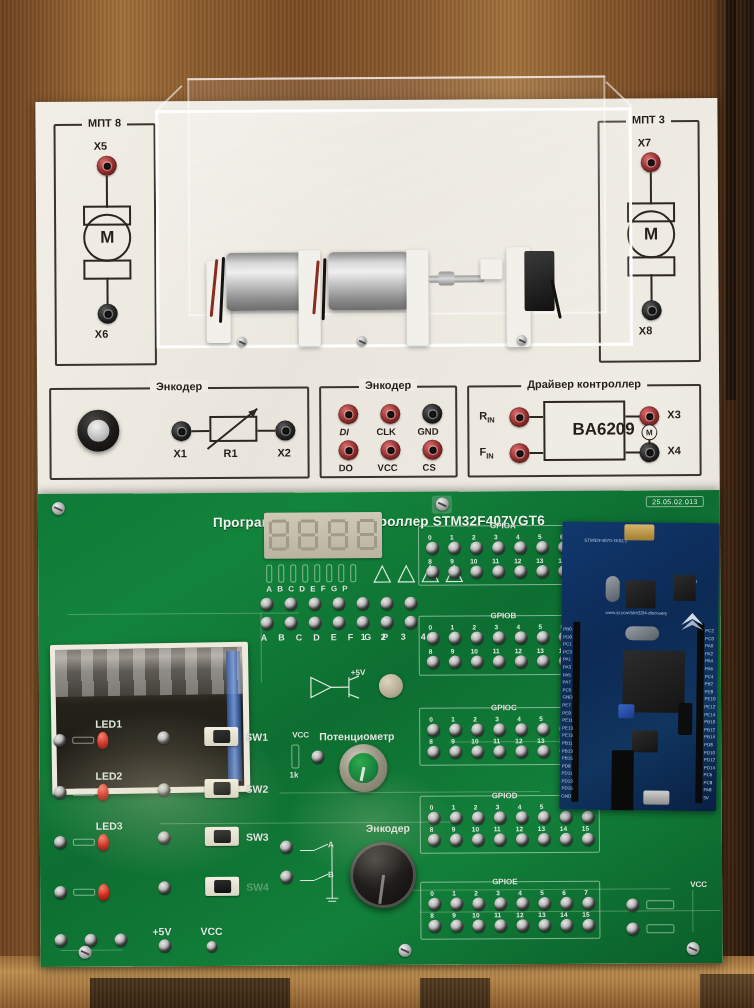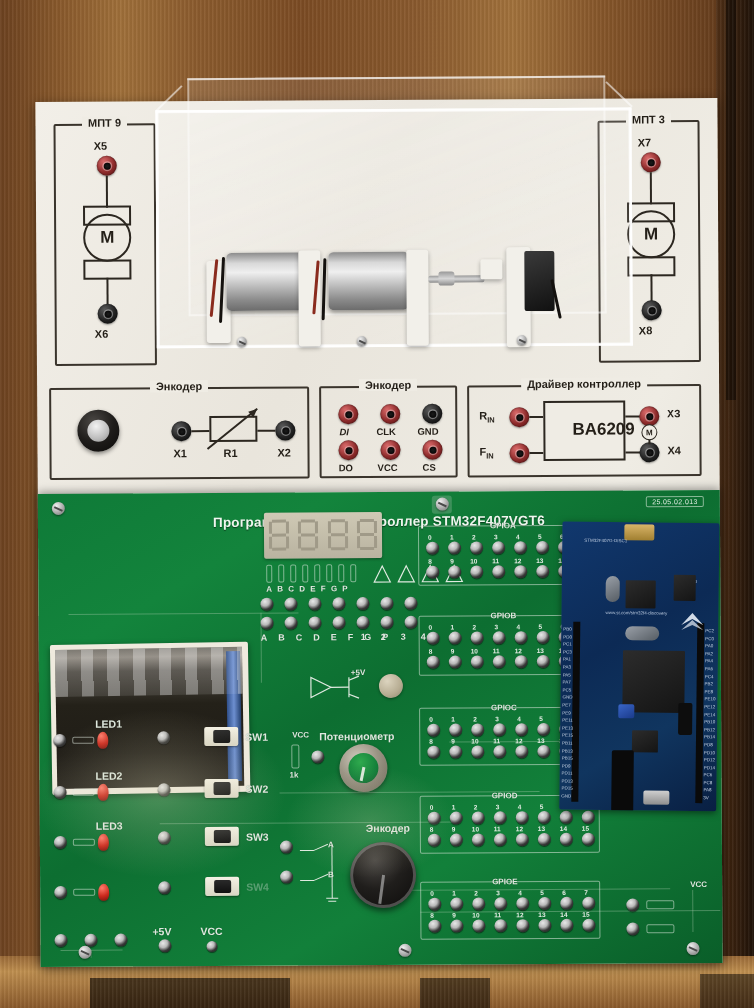--- a/index.html
+++ b/index.html
@@ -260,21 +260,21 @@
     <div class="desk-bottom-dark1"></div>
     <div class="desk-bottom-dark2"></div>
     <div class="desk-bottom-dark3"></div>
   </div>
 </div>
 
 <div id="board">
  <div id="board-inner">
 
   <div class="panel" style="left:18px; top:22px; width:102px; height:242px;">
-    <div class="panel-title">МПТ 9</div>
+    <div class="panel-title">МПТ 8</div>
     <div class="plabel" style="left:38px; top:14px;">X5</div>
     <div class="jack" style="left:41px; top:30px;"></div>
     <div class="wire" style="left:50px; top:50px; width:2px; height:32px;"></div>
     <div class="motor-box" style="left:27px; top:80px; width:48px; height:20px;"></div>
     <div class="motor-sym" style="left:27px; top:88px;">M</div>
     <div class="motor-box" style="left:27px; top:134px; width:48px; height:20px;"></div>
     <div class="wire" style="left:50px; top:152px; width:2px; height:28px;"></div>
     <div class="jack black" style="left:41px; top:178px;"></div>
     <div class="plabel" style="left:38px; top:202px;">X6</div>
   </div>
@@ -375,21 +375,21 @@
     <div class="wire" style="left:60px; top:65px; width:14px; height:2px;"></div>
     <div class="motor-box" style="left:74px; top:14px; width:82px; height:60px; background:#efece4;"></div>
     <div class="plabel" style="left:80px; top:33px; font-size:17px;margin-left:23px;">BA6209</div>
     <div class="wire" style="left:156px; top:29px; width:16px; height:2px;"></div>
     <div class="wire" style="left:156px; top:65px; width:16px; height:2px;"></div>
     <div class="jack" style="left:170px; top:20px;"></div>
     <div class="jack black" style="left:170px; top:56px;"></div>
     <div class="wire" style="left:179px; top:38px; width:2px; height:20px;"></div>
     <div style="position:absolute;left:172px;top:38px;width:16px;height:16px;border:1.5px solid #2c2720;border-radius:50%;
          display:flex;align-items:center;justify-content:center;font-size:8px;font-weight:700;color:#241f18;background:#efece4;">M</div>
-    <div class="plabel" style="left:198px; top:22px;font-family:Liberation Mono, monospace;">X3</div>
+    <div class="plabel" style="left:198px; top:22px;">X3</div>
     <div class="plabel" style="left:198px; top:58px;">X4</div>
   </div>
 
   <div id="pcb">
 
     <div class="serial-label">25.05.02.013</div>
 
     <div class="pcb-title" style="top:22px;">Программируемый  контроллер STM32F407VGT6</div>
 
     <div class="trace" style="left:30px; top:120px; width:230px; height:1px;"></div>

